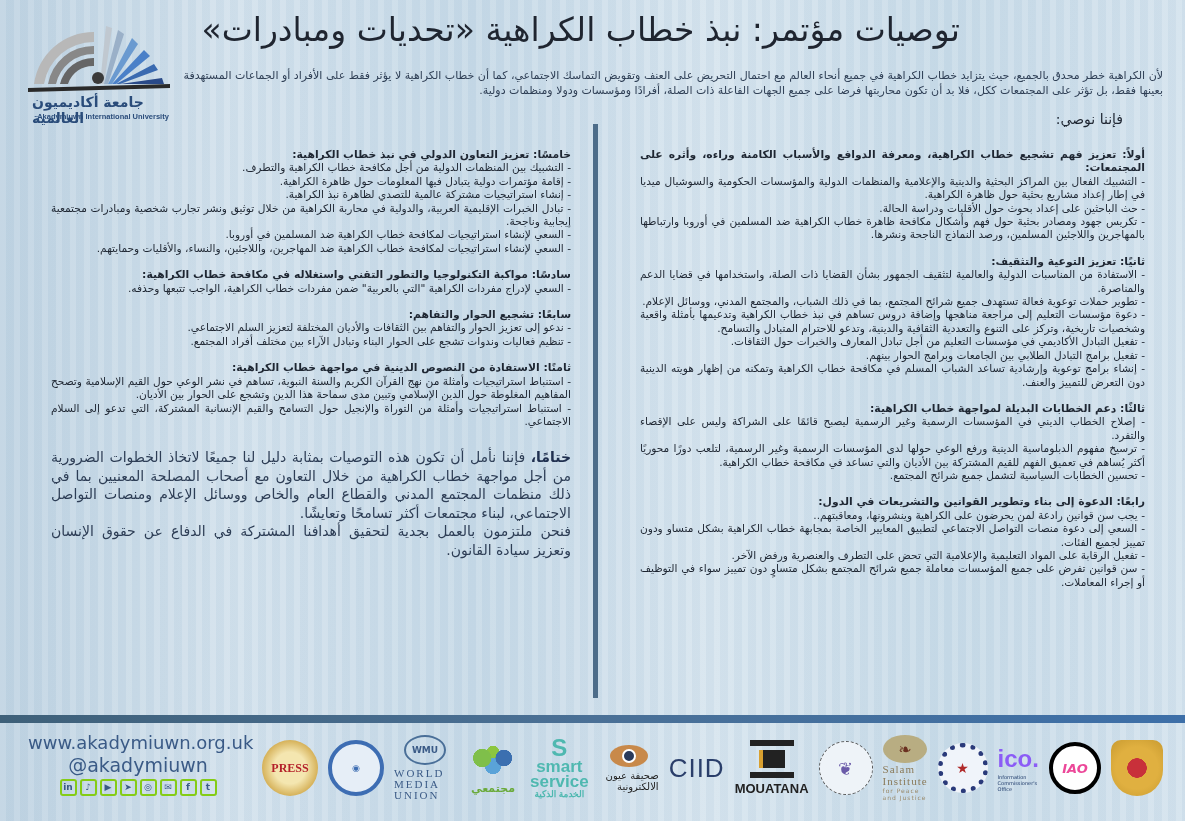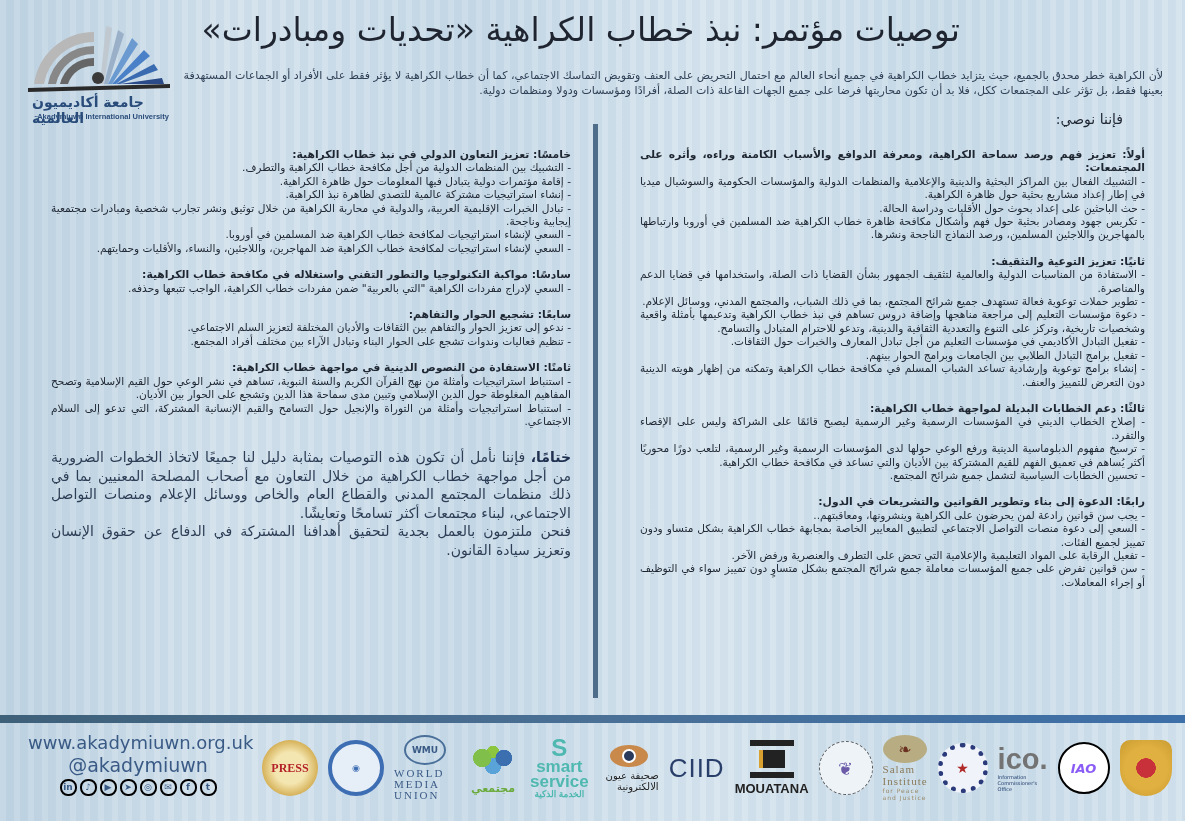--- a/index.html
+++ b/index.html
@@ -53,21 +53,21 @@
   .bottombar {
     position: absolute; left: 0; top: 715px; width: 1185px; height: 8px;
     background: linear-gradient(90deg, #3e6079 0%, #4a7096 50%, #3d6fa8 100%);
   }
   .footer { position: absolute; left: 0; top: 723px; width: 1027px; height: 98px; }
   .contact { position: absolute; left: 28px; top: 9px; width: 220px; text-align: center; color: #3a5a86; font-family: "DejaVu Sans", sans-serif; }
   .contact .url { font-size: 18px; }
   .contact .handle { font-size: 19px; margin-top: 1px; }
   .social { display: flex; justify-content: center; gap: 3px; margin-top: 3px; }
   .social span {
-    width: 17px; height: 17px; border: 2px solid #000000; border-radius: 8px;
+    width: 17px; height: 17px; border: 2px solid #84cc16; border-radius: 3px;
     font-size: 9px; line-height: 13px; color: #3a5a86; font-weight: bold; text-align: center;
   }
   .partners { position: absolute; left: 262px; top: 10px; display: flex; align-items: center; gap: 10px; height: 70px; }
   .partner { display: flex; align-items: center; justify-content: center; height: 66px; flex-direction: column; }
   .seal { width: 56px; height: 56px; border-radius: 50%; display: flex; align-items: center; justify-content: center; font-size: 9px; font-weight: bold; }
   .press { background: radial-gradient(circle, #f4e6b0 40%, #d6b25a 70%, #b88a2a 100%); color: #b4222a; font-size: 12px; font-family: "Liberation Serif", serif; }
   .blueseal { background: #e6eef7; border: 4px solid #3d6db3; color: #3d6db3; }
   .wmu { display: flex; align-items: center; gap: 3px; }
   .wmu .globe { width: 42px; height: 42px; border-radius: 50%; border: 2px solid #4a6f98; font-size: 9px; color: #3a5a86; display: flex; align-items: center; justify-content: center; font-weight: bold; }
   .wmu .txt { font-family: "Liberation Serif", serif; color: #3a5a86; font-size: 11px; line-height: 11px; letter-spacing: 2px; }
@@ -82,23 +82,23 @@
   .eye .lbl { font-size: 10px; color: #222; direction: rtl; text-align: right; line-height: 11px; margin-top: 3px; }
   .ciid { font-size: 26px; color: #2a3e6a; font-family: "Liberation Sans", sans-serif; letter-spacing: 1px; }
   .mouatana .box { width: 44px; height: 38px; border-top: 6px solid #222; border-bottom: 6px solid #222; display: flex; align-items: center; justify-content: center; }
   .mouatana .box span { width: 26px; height: 18px; background: #222; border-left: 4px solid #d8a030; }
   .mouatana .lbl { font-size: 13px; font-weight: bold; color: #222; font-family: "Liberation Sans", sans-serif; margin-top: 3px; }
   .laurel { width: 54px; height: 54px; border-radius: 50%; border: 1px dashed #555; background: #eef3f8; display: flex; align-items: center; justify-content: center; color: #6a5aa8; font-size: 18px; }
   .salam .olive { width: 44px; height: 44px; border-radius: 50%; background: #b8ad82; display: flex; align-items: center; justify-content: center; color: #6a3020; font-size: 16px; }
   .salam .lbl { font-family: "Liberation Serif", serif; font-size: 11px; color: #8a7a5a; letter-spacing: 1px; }
   .salam .sub { font-size: 6px; color: #9a8a6a; letter-spacing: 1px; }
   .dotseal { width: 50px; height: 50px; border-radius: 50%; border: 5px dotted #2a3a7a; background: #f0f4fa; color: #b02a2a; font-size: 14px; display: flex; align-items: center; justify-content: center; }
-  .ico .t { font-size: 29px; font-weight: bold; color: #737373; font-family: "Liberation Sans", sans-serif; line-height: 30px; }
+  .ico .t { font-size: 24px; font-weight: bold; color: #8b5cf6; font-family: "Liberation Sans", sans-serif; line-height: 30px; }
   .ico .s { font-size: 5px; color: #1e3a6a; }
-  .iao { width: 52px; height: 52px; border-radius: 50%; border: 2px solid #000000; background: #fff; color: #8b5cf6; font-size: 13px; font-style: italic; font-weight: bold; display: flex; align-items: center; justify-content: center; }
+  .iao { width: 52px; height: 52px; border-radius: 50%; border: 4px solid #000000; background: #fff; color: #ec4899; font-size: 13px; font-style: italic; font-weight: bold; display: flex; align-items: center; justify-content: center; }
   .crest { width: 52px; height: 56px; border-radius: 10px 10px 26px 26px; background: radial-gradient(circle, #c8303a 25%, #e0b040 26%, #e0b040 55%, #c89a30 100%); }
 </style>
 </head>
 <body>
 
 <div class="stripes"></div>
 
 <div class="logo">
   <svg width="170" height="75" viewBox="0 0 170 75">
     <path d="M20 62 A60 60 0 0 1 80 10 L80 20 A50 50 0 0 0 30 62 Z" fill="#b8b8b8"></path>
@@ -120,21 +120,21 @@
 <h1 class="title">توصيات مؤتمر: نبذ خطاب الكراهية «تحديات ومبادرات»</h1>
 
 <p class="intro">لأن الكراهية خطر محدق بالجميع، حيث يتزايد خطاب الكراهية في جميع أنحاء العالم مع احتمال التحريض على العنف وتقويض التماسك الاجتماعي، كما أن خطاب الكراهية لا يؤثر فقط على الأفراد أو الجماعات المستهدفة بعينها فقط، بل تؤثر على المجتمعات ككل، فلا بد أن تكون محاربتها فرضا على جميع الجهات الفاعلة ذات الصلة، أفرادًا ومؤسسات ودولا ومنظمات دولية.</p>
 
 <div class="recommend">فإننا نوصي:</div>
 
 <div class="divider"></div>
 
 <div class="col right">
   <div class="section">
-    <h3>أولاً: تعزيز فهم ورصد سماحة الكراهية، ومعرفة الدوافع والأسباب الكامنة وراءه، وأثره على المجتمعات:</h3>
+    <h3>أولاً: تعزيز فهم تشجيع خطاب الكراهية، ومعرفة الدوافع والأسباب الكامنة وراءه، وأثره على المجتمعات:</h3>
     <p>- التشبيك الفعال بين المراكز البحثية والدينية والإعلامية والمنظمات الدولية والمؤسسات الحكومية والسوشيال ميديا في إطار إعداد مشاريع بحثية حول ظاهرة الكراهية.</p>
     <p>- حث الباحثين على إعداد بحوث حول الأقليات ودراسة الحالة.</p>
     <p>- تكريس جهود ومصادر بحثية حول فهم وأشكال مكافحة ظاهرة خطاب الكراهية ضد المسلمين في أوروبا وارتباطها بالمهاجرين واللاجئين المسلمين، ورصد النماذج الناجحة ونشرها.</p>
   </div>
   <div class="section">
     <h3>ثانيًا: تعزيز التوعية والتثقيف:</h3>
     <p>- الاستفادة من المناسبات الدولية والعالمية لتثقيف الجمهور بشأن القضايا ذات الصلة، واستخدامها في قضايا الدعم والمناصرة.</p>
     <p>- تطوير حملات توعوية فعالة تستهدف جميع شرائح المجتمع، بما في ذلك الشباب، والمجتمع المدني، ووسائل الإعلام.</p>
     <p>- دعوة مؤسسات التعليم إلى مراجعة مناهجها وإضافة دروس تساهم في نبذ خطاب الكراهية وتدعيمها بأمثلة واقعية وشخصيات تاريخية، وتركز على التنوع والتعددية الثقافية والدينية، وتدعو للاحترام المتبادل والتسامح.</p>
     <p>- تفعيل التبادل الأكاديمي في مؤسسات التعليم من أجل تبادل المعارف والخبرات حول الثقافات.</p>

